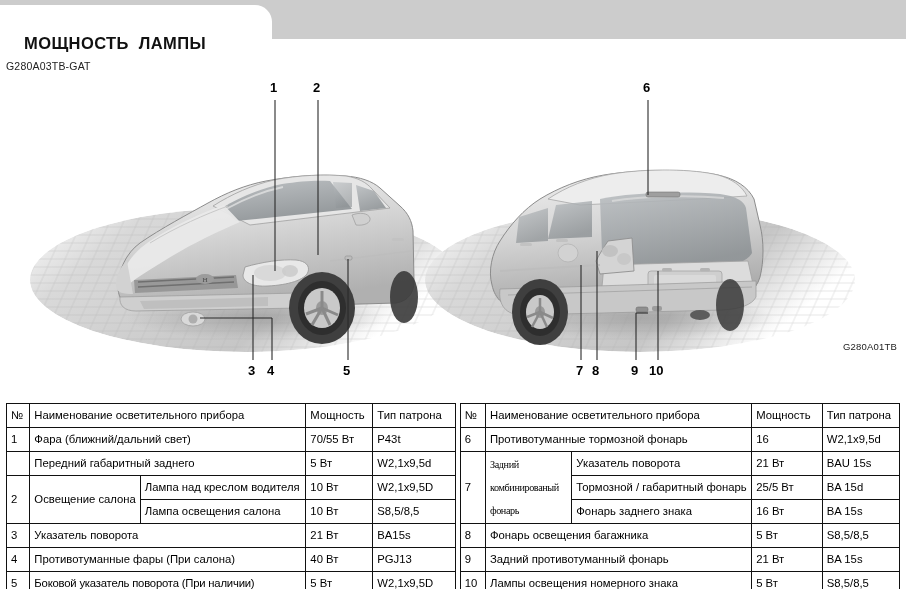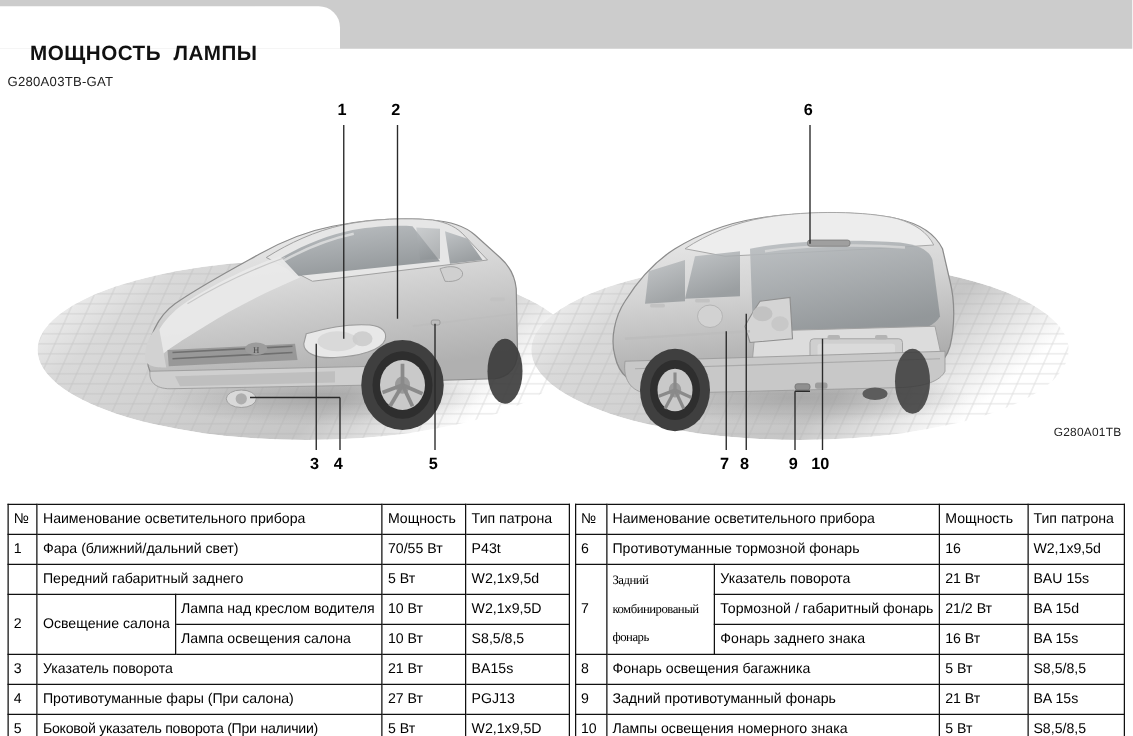--- a/index.html
+++ b/index.html
@@ -382,21 +382,21 @@
       <tr>
         <td class="c-num">3</td>
         <td colspan="2">Указатель поворота</td>
         <td class="c-pow">21  Вт</td>
         <td class="c-sock">BA15s</td>
       </tr>
 
       <tr>
         <td class="c-num">4</td>
         <td colspan="2">Противотуманные фары (При салона)</td>
-        <td class="c-pow">27  Вт</td>
+        <td class="c-pow">40  Вт</td>
         <td class="c-sock">PGJ13</td>
       </tr>
 
       <tr>
         <td class="c-num">5</td>
         <td colspan="2" class="tight">Боковой указатель поворота (При наличии)</td>
         <td class="c-pow">5  Вт</td>
         <td class="c-sock">W2,1x9,5D</td>
       </tr>
     </tbody>
@@ -431,21 +431,21 @@
           <span class="sq">Задний</span>
           <span class="sq">комбинированый</span>
           <span class="sq">фонарь</span>
         </td>
         <td>Указатель поворота</td>
         <td class="c-pow">21 Вт</td>
         <td class="c-sock">BAU  15s</td>
       </tr>
       <tr>
         <td>Тормозной / габаритный фонарь</td>
-        <td class="c-pow">21/2 Вт</td>
+        <td class="c-pow">25/5 Вт</td>
         <td class="c-sock">BA  15d</td>
       </tr>
       <tr>
         <td>Фонарь заднего знака</td>
         <td class="c-pow">16 Вт</td>
         <td class="c-sock">BA  15s</td>
       </tr>
 
       <tr>
         <td class="c-num">8</td>

